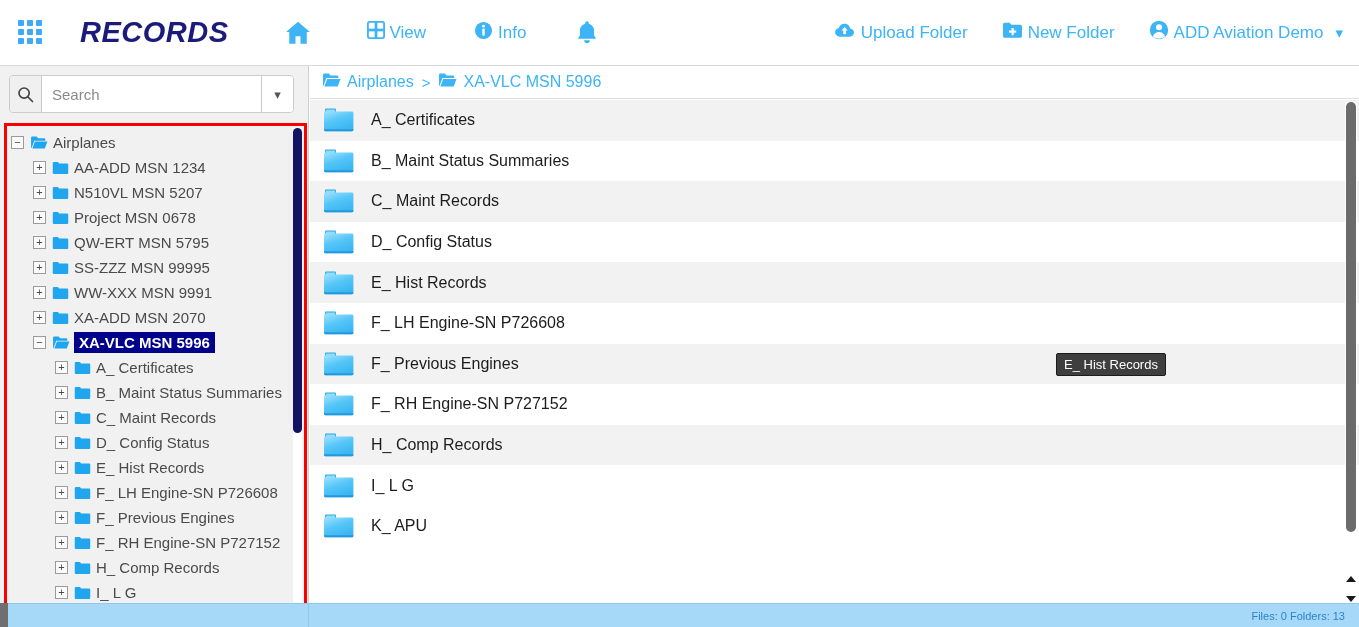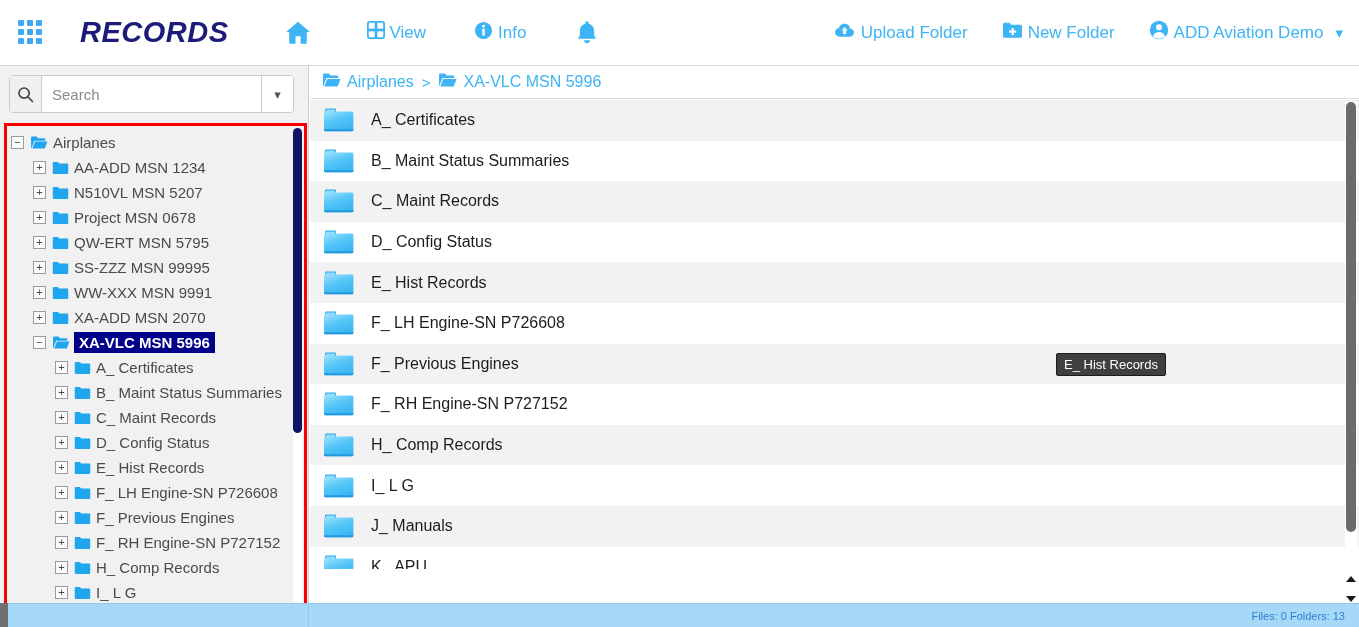--- a/index.html
+++ b/index.html
@@ -868,38 +868,20 @@
                 </linearGradient>
               </defs>
               <rect x="2" y="1.5" width="11" height="4" rx="1" fill="#2ba9e8"></rect>
               <rect x="2.8" y="2.6" width="9.4" height="2.4" rx="0.8" fill="#8fdcfc"></rect>
               <path d="M1 6 A1.4 1.4 0 0 1 2.4 4.6 L29 4.6 A1.4 1.4 0 0 1 30.4 6 L30.4 22.8 A1.4 1.4 0 0 1 29 24.2 L2.4 24.2 A1.4 1.4 0 0 1 1 22.8 Z" fill="url(#bfg)"></path>
               <path d="M1 22.2 L30.4 22.2 L30.4 22.9 A1.4 1.4 0 0 1 29 24.3 L2.4 24.3 A1.4 1.4 0 0 1 1 22.9 Z" fill="#2399dd"></path>
             </svg>
           </span>
           <span class="fname">I_ L G</span>
         </div>
-        <div class="frow odd">
-          <span style="display: flex;">
-            <svg width="32" height="26" viewBox="0 0 32 26">
-              <defs>
-                <linearGradient id="bfg" x1="0" y1="0" x2="0.5" y2="1">
-                  <stop offset="0" stop-color="#9fe2fd"></stop>
-                  <stop offset="0.5" stop-color="#56c6f8"></stop>
-                  <stop offset="1" stop-color="#3bb6f2"></stop>
-                </linearGradient>
-              </defs>
-              <rect x="2" y="1.5" width="11" height="4" rx="1" fill="#2ba9e8"></rect>
-              <rect x="2.8" y="2.6" width="9.4" height="2.4" rx="0.8" fill="#8fdcfc"></rect>
-              <path d="M1 6 A1.4 1.4 0 0 1 2.4 4.6 L29 4.6 A1.4 1.4 0 0 1 30.4 6 L30.4 22.8 A1.4 1.4 0 0 1 29 24.2 L2.4 24.2 A1.4 1.4 0 0 1 1 22.8 Z" fill="url(#bfg)"></path>
-              <path d="M1 22.2 L30.4 22.2 L30.4 22.9 A1.4 1.4 0 0 1 29 24.3 L2.4 24.3 A1.4 1.4 0 0 1 1 22.9 Z" fill="#2399dd"></path>
-            </svg>
-          </span>
-          <span class="fname">J_ Manuals</span>
-        </div>
         <div class="frow even">
           <span style="display: flex;">
             <svg width="32" height="26" viewBox="0 0 32 26">
               <defs>
                 <linearGradient id="bfg" x1="0" y1="0" x2="0.5" y2="1">
                   <stop offset="0" stop-color="#9fe2fd"></stop>
                   <stop offset="0.5" stop-color="#56c6f8"></stop>
                   <stop offset="1" stop-color="#3bb6f2"></stop>
                 </linearGradient>
               </defs>

